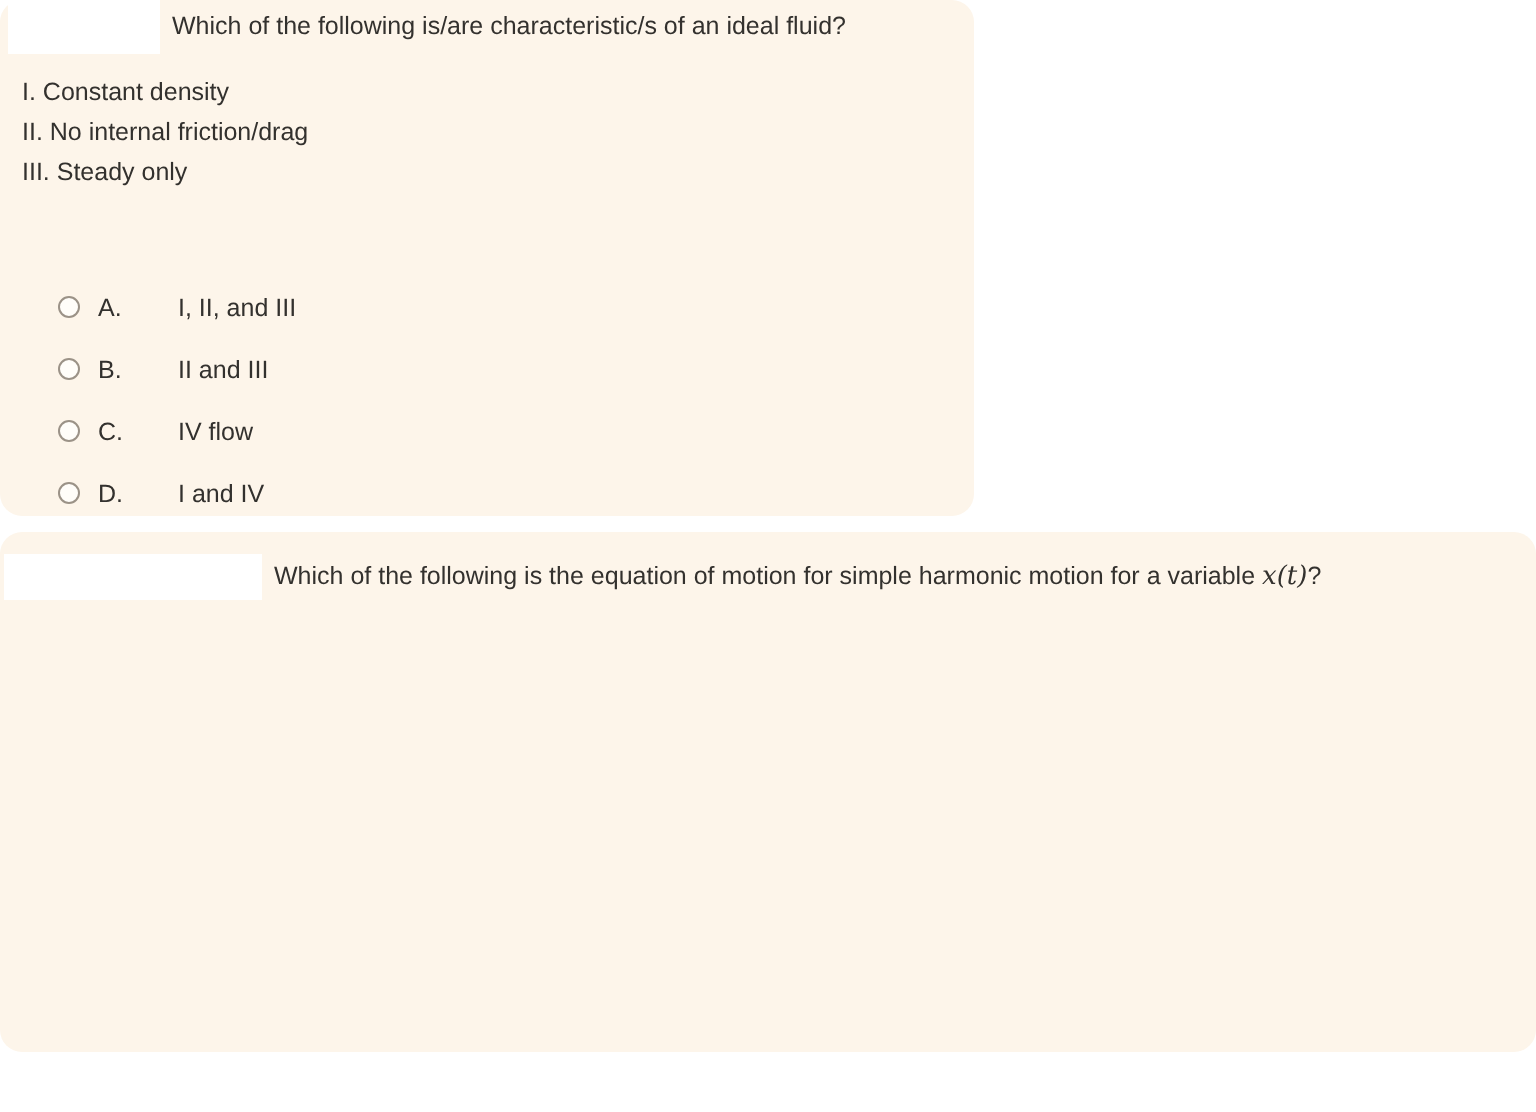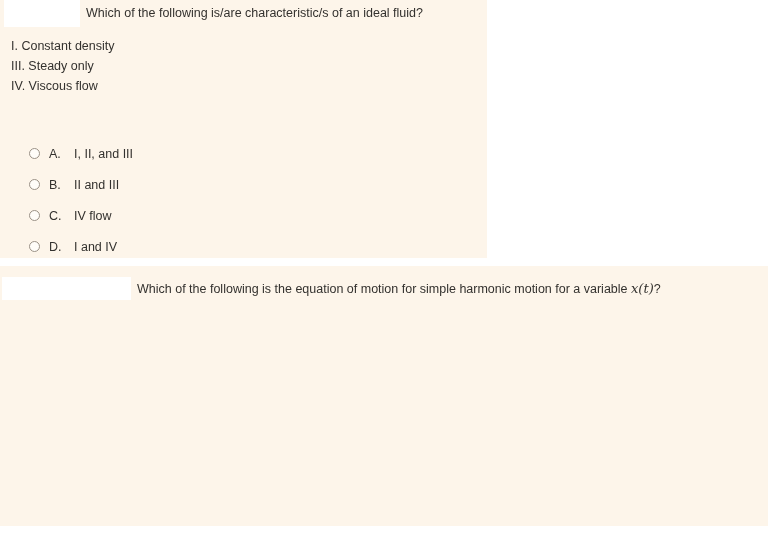--- a/index.html
+++ b/index.html
@@ -19,20 +19,21 @@
     width: 768px;
     height: 556px;
     background: #ffffff;
   }
 
   
   .qcard {
     position: absolute;
     left: 0;
     background: #fdf5ea;
+    border-radius: 11px;
   }
   #question-1 {
     top: 0;
     width: 487px;
     height: 258px;
   }
   #question-2 {
     top: 266px;
     width: 768px;
     height: 260px;
@@ -118,38 +119,38 @@
     font-size: 12.5px;
     color: #33312e;
   }
   #question-1 .opt-letter { margin-left: 9px; width: 20px; }
 
   .opt-text {
     font-size: 12.5px;
     color: #33312e;
     white-space: nowrap;
   }
-  #question-1 .opt-text { margin-left: 5px; }
+  #question-1 .opt-text { margin-left: 20px; }
 </style>
 </head>
 <body>
 
 <div class="page">
 
   <div class="qcard" id="question-1">
 
     <div class="qheader">
       <div class="blank-field"></div>
       <div class="qprompt">Which of the following is/are characteristic/s of an ideal fluid?</div>
     </div>
 
     <div class="stmt-list">
       <div class="stmt">I. Constant density</div>
+      <div class="stmt">II. No internal friction/drag</div>
       <div class="stmt">III. Steady only</div>
-      <div class="stmt">IV. Viscous flow</div>
     </div>
 
     <div class="options">
       <div class="option-row">
         <span class="radio"></span>
         <span class="opt-letter">A.</span>
         <span class="opt-text">I, II, and III</span>
       </div>
       <div class="option-row">
         <span class="radio"></span>

